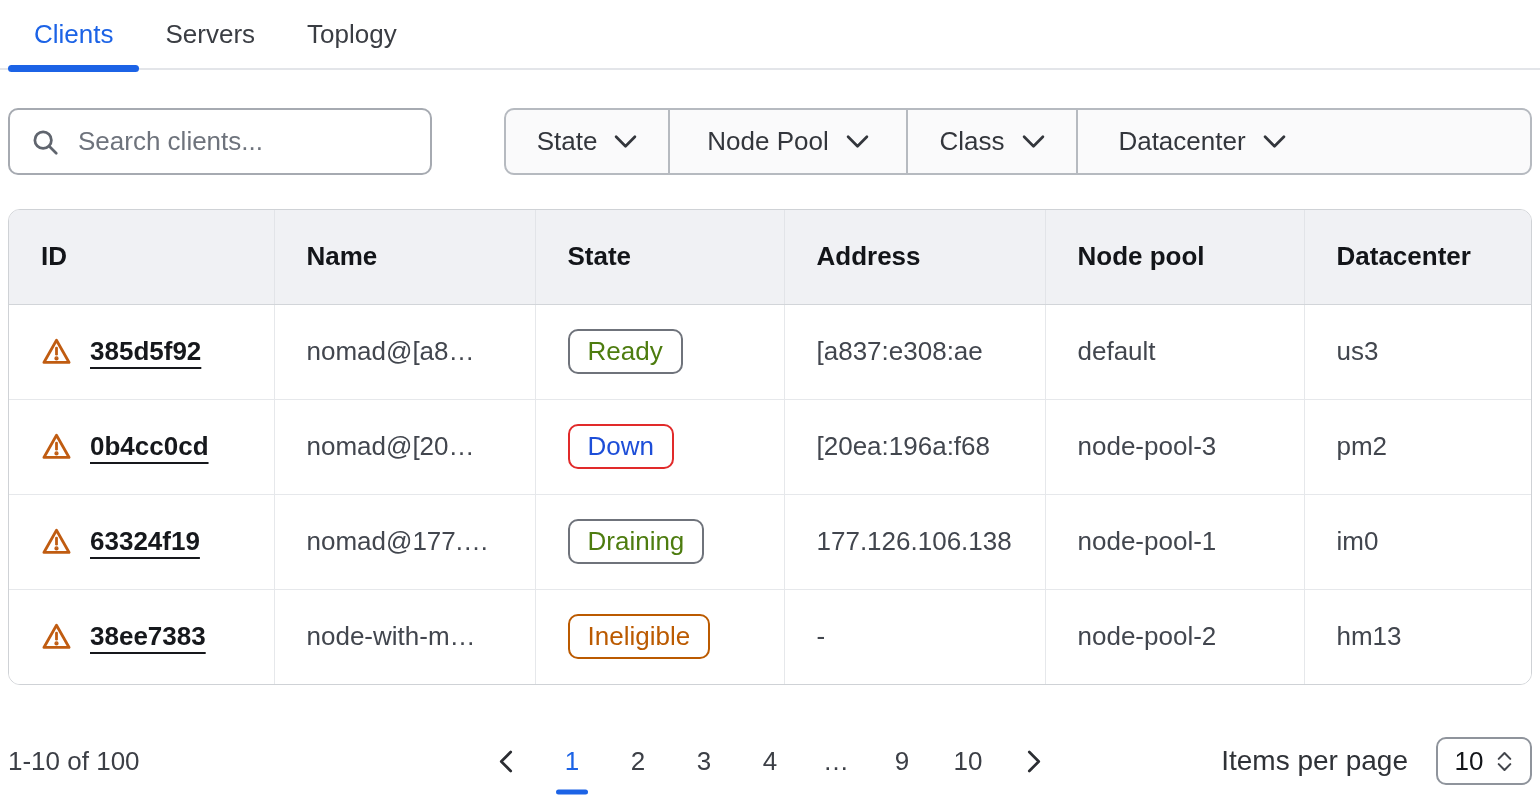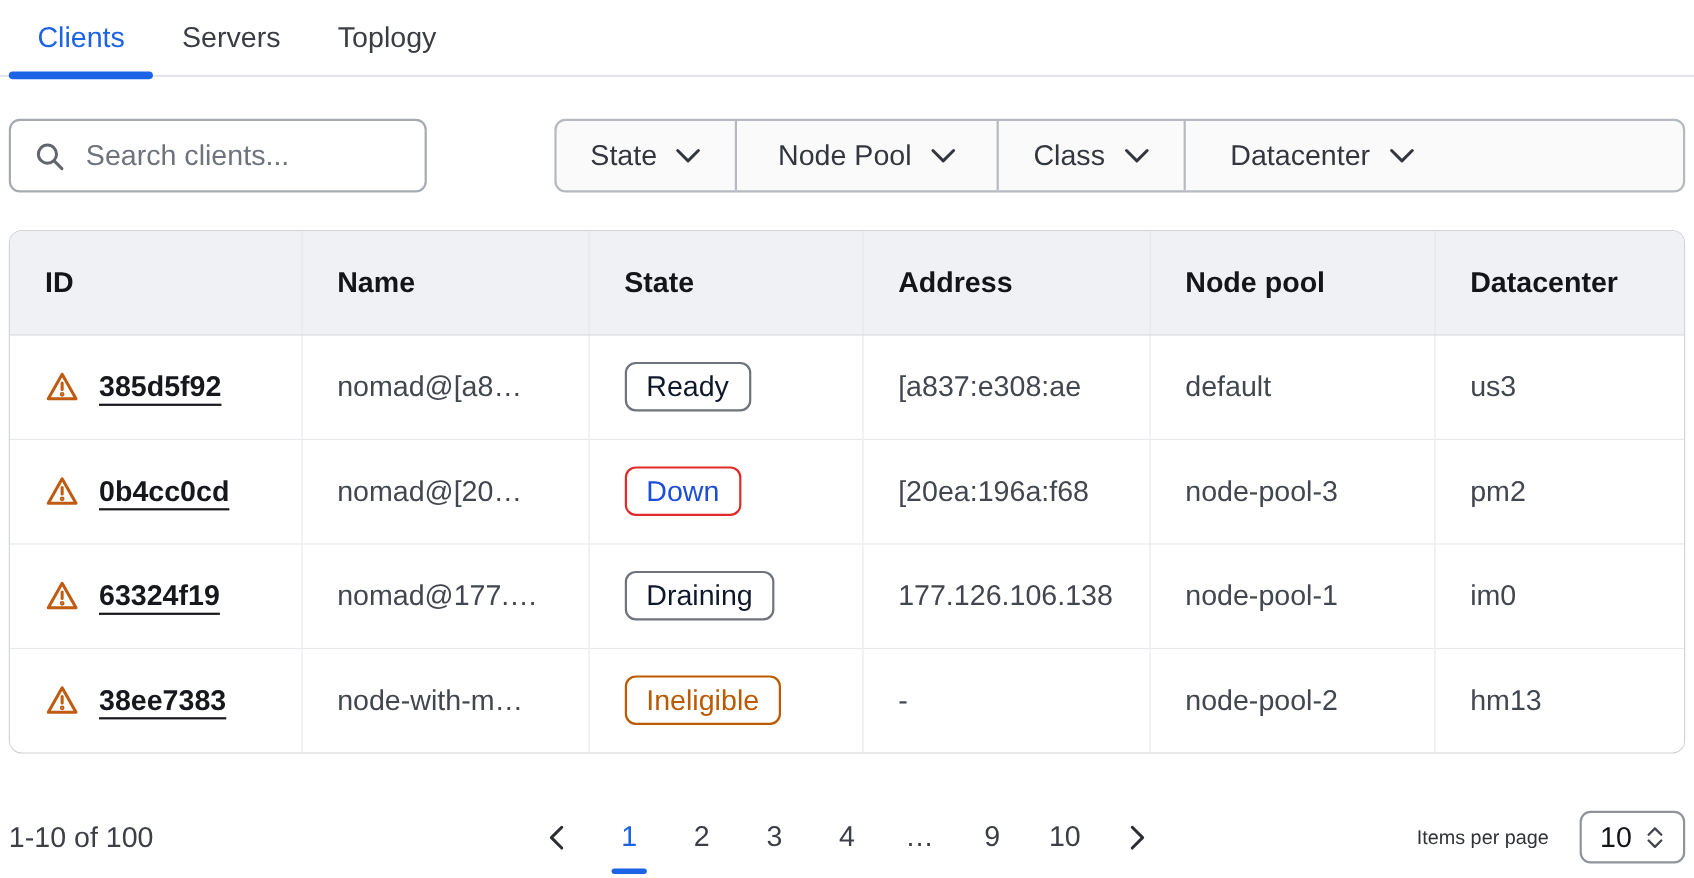--- a/index.html
+++ b/index.html
@@ -25,21 +25,21 @@
   }
   .tab.active { color: #1c63e6; }
   .tab-indicator {
     position: absolute; left: 0; right: 0; bottom: -4px;
     height: 7px; border-radius: 4px; background: #1c63e6;
   }
 
   
   .controls { display: flex; justify-content: space-between; align-items: center; margin-top: 38px; }
   .search-box {
-    width: 380px; height: 67px;
+    width: 424px; height: 67px;
     border: 2px solid #a6aab1; border-radius: 10px;
     display: flex; align-items: center; gap: 16px; padding: 0 18px 0 20px;
     background: #fff;
   }
   .search-box svg { flex: 0 0 auto; }
   .search-box input {
     flex: 1; border: none; outline: none; background: transparent;
     font-family: inherit; font-size: 26px; color: #3f434a; min-width: 0;
   }
   .search-box input::placeholder { color: #6e737c; opacity: 1; }
@@ -82,21 +82,21 @@
   td:last-child { border-right: none; }
   tbody tr:first-child td { border-top: none; }
   .id-wrap { display: flex; align-items: center; gap: 18px; }
   .id-link {
     color: #16181c; font-weight: 700; text-decoration: underline;
     text-underline-offset: 7px; text-decoration-thickness: 2px; cursor: pointer;
   }
   .badge {
     display: inline-flex; align-items: center; height: 45px; padding: 0 18px;
     border: 2px solid #6f737b; border-radius: 10px;
-    font-size: 26px; color: #0f172a; background: #fff;
+    font-size: 26px; color: #4d7c0f; background: #fff;
   }
   .badge.critical { border-color: #e12a2a; color: #1d4ed8; }
   .badge.warning  { border-color: #bb5a00; color: #bb5a00; }
 
   
   .footer { position: relative; display: flex; align-items: center; margin-top: 46px; height: 60px; }
   .range { font-size: 26px; color: #3c3f46; }
   .pager {
     position: absolute; left: 50%; top: 50%; transform: translate(-50%, -50%);
     display: flex; align-items: center;
@@ -109,21 +109,21 @@
     position: relative; min-width: 38px; margin: 0 14px; text-align: center;
     font-size: 26px; color: #3c3f46; cursor: pointer;
   }
   .page-num.active { color: #1c63e6; }
   .page-ellipsis { cursor: default; }
   .page-indicator {
     position: absolute; left: 3px; right: 3px; bottom: -18px;
     height: 5px; border-radius: 3px; background: #1c63e6;
   }
   .ipp { margin-left: auto; display: flex; align-items: center; gap: 28px; }
-  .ipp-label { font-size: 18px; color: #2f3237; }
+  .ipp-label { font-size: 28px; color: #2f3237; }
   .ipp-select {
     display: flex; align-items: center; justify-content: center; gap: 13px;
     width: 96px; height: 48px; background: #fff;
     border: 2px solid #8f949c; border-radius: 10px;
     font-family: inherit; font-size: 26px; color: #131519; cursor: pointer;
   }
 </style>
 </head>
 <body>
 

